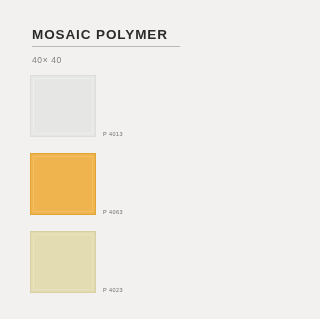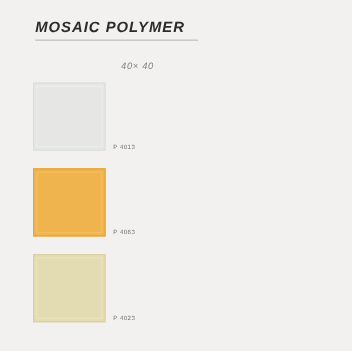--- a/index.html
+++ b/index.html
@@ -13,45 +13,43 @@
     background: #f2f1ef;
     font-family: "Liberation Sans", sans-serif;
     overflow: hidden;
     position: relative;
   }
 
   
   .header {
     position: absolute;
     left: 32px;
-    top: 17px;
+    top: 27px;
     width: 186px;
-    font-style: italic;
   }
   .page-title {
     font-size: 13.5px;
     font-weight: bold;
     color: #2b2b2b;
     letter-spacing: 0.9px;
     line-height: 16px;
     white-space: nowrap;
   }
   .title-rule {
     margin-top: 3px;
     width: 148px;
     height: 1px;
     background: #b9b9b7;
   }
   .page-subtitle {
-    margin-top: 18px;
+    margin-top: 8px;
     font-size: 8.5px;
     color: #7f7f7d;
     letter-spacing: 0.6px;
     line-height: 10px;
-    text-align: center;
   }
 
   
   .swatch-list {
     position: absolute;
     left: 0;
     top: 0;
     width: 250px;
     height: 319px;
   }

